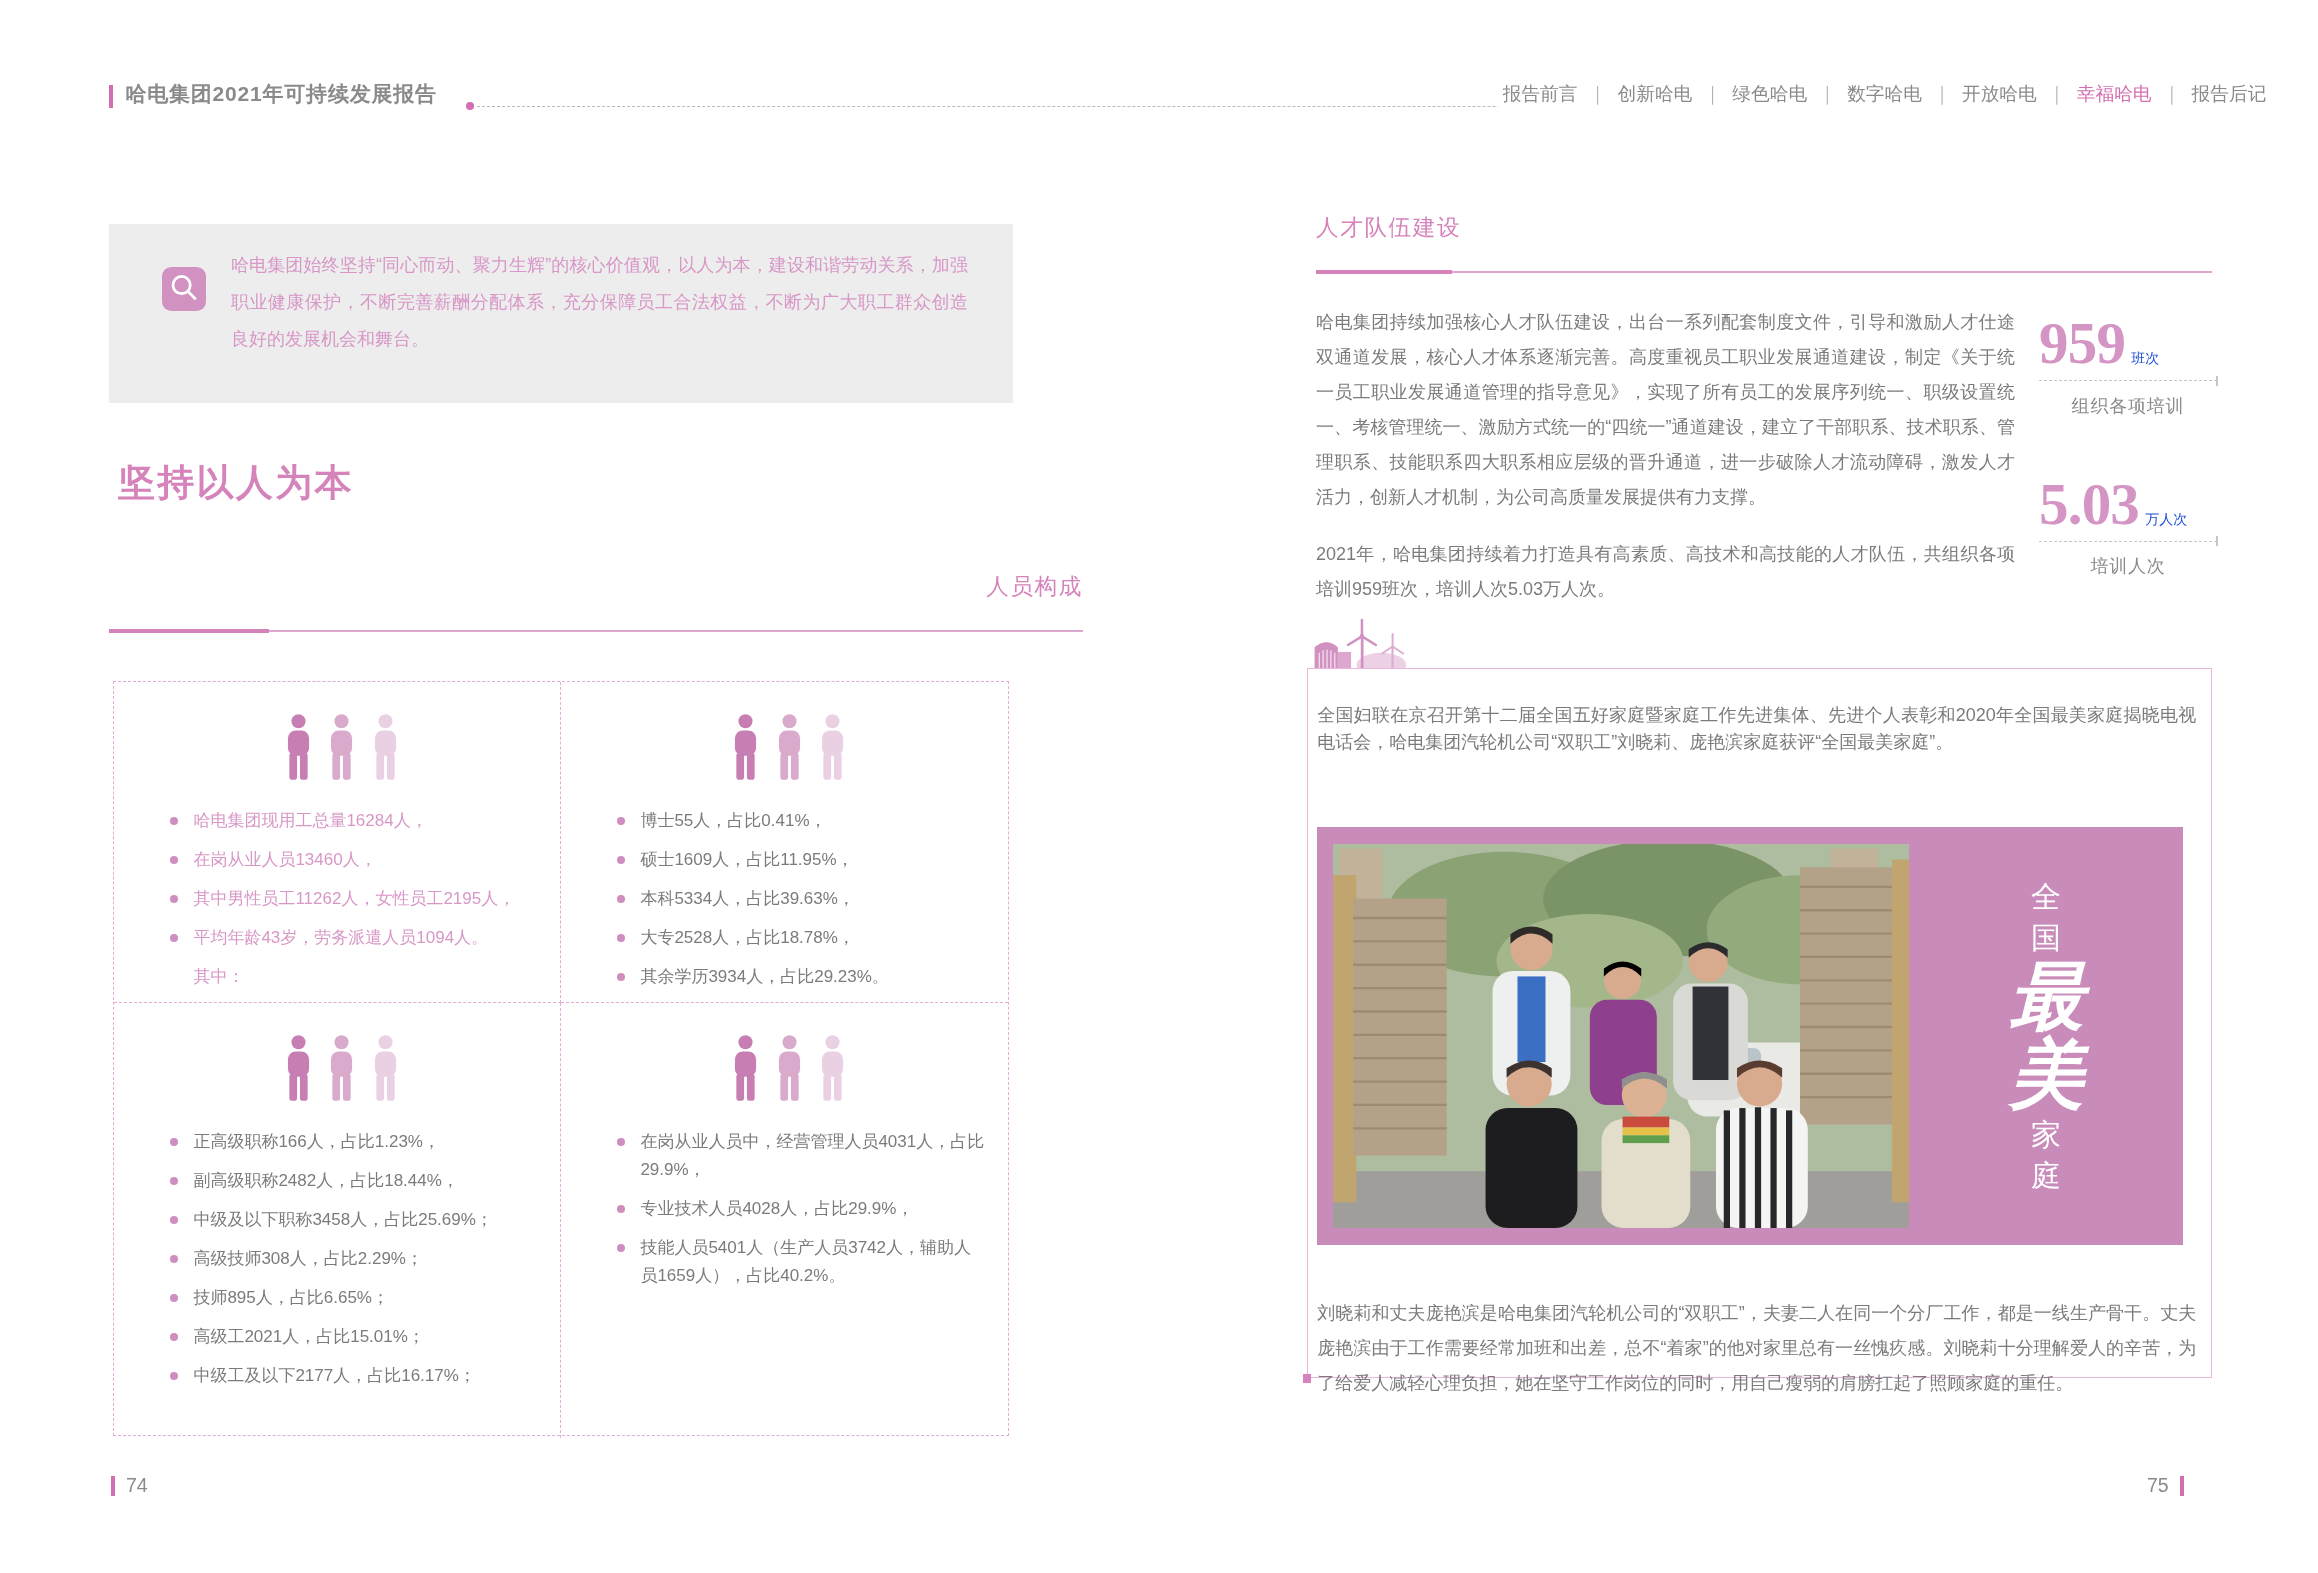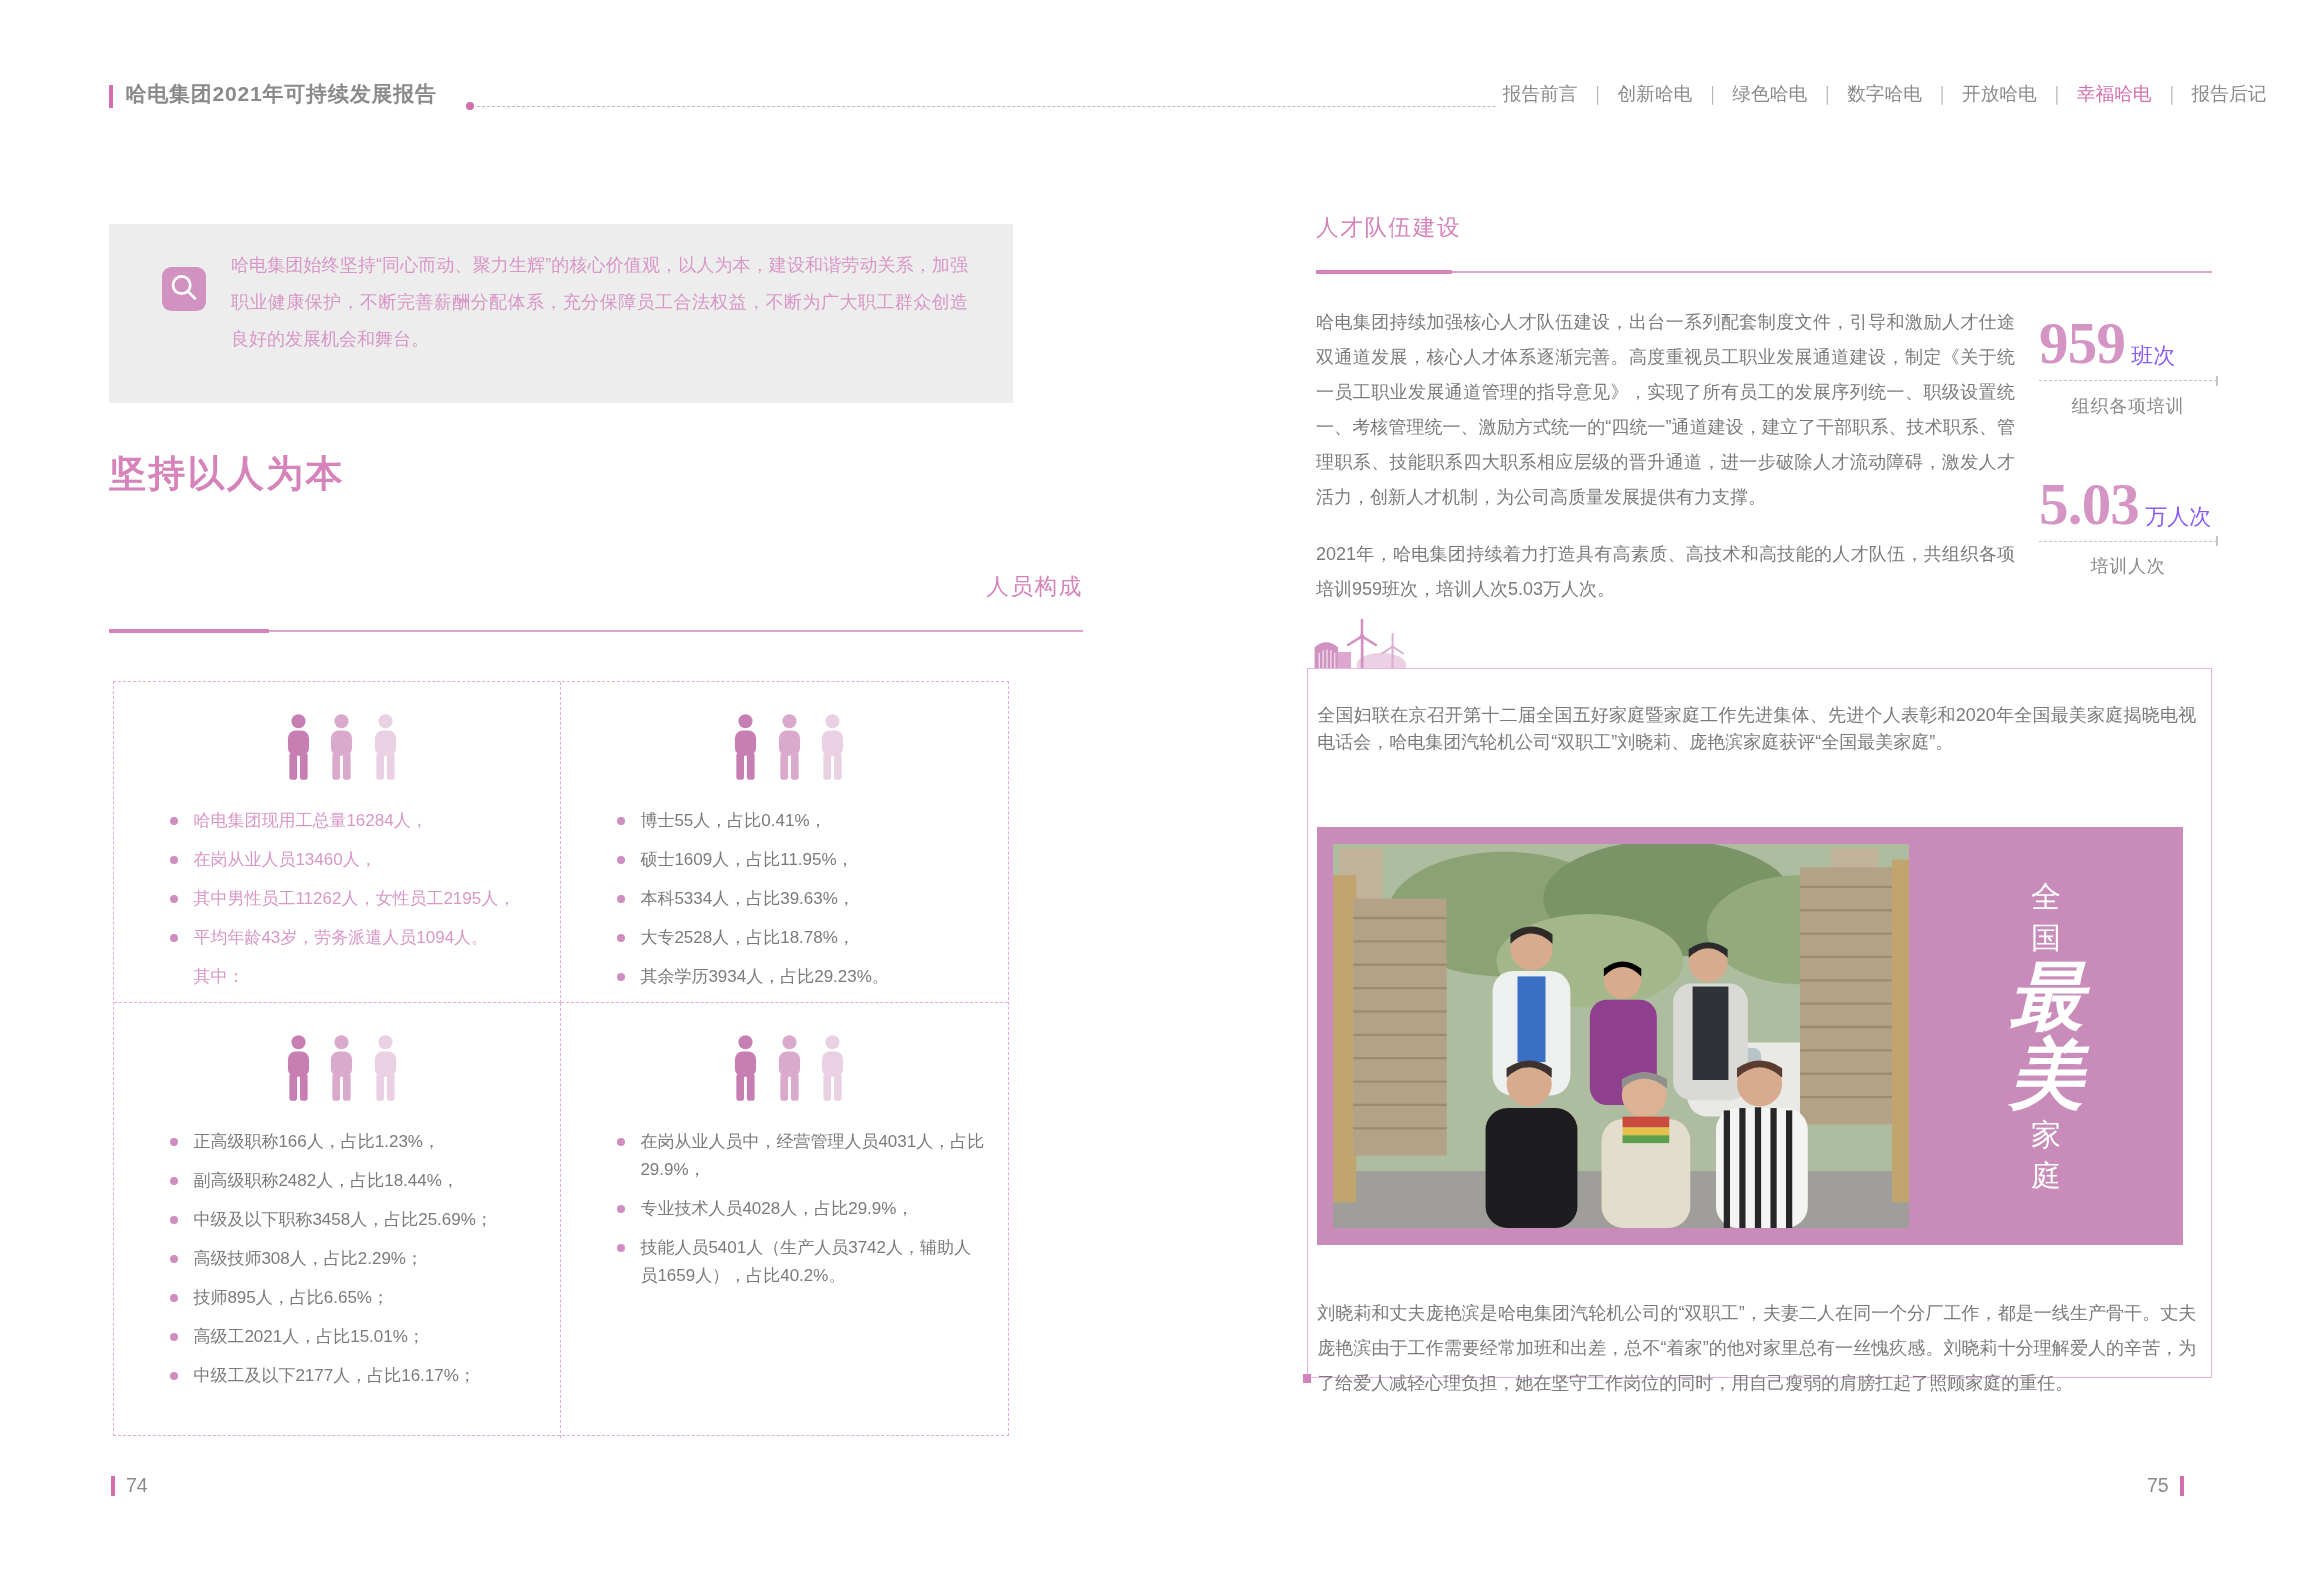--- a/index.html
+++ b/index.html
@@ -15,21 +15,21 @@
   .hdr-nav{position:absolute;right:48px;top:81px;font-size:18.7px;color:#8a8a8a;white-space:nowrap;background:#fff;padding-bottom:3.1px;}
   .nav-item{padding:0 4.7px;cursor:pointer;}
   .nav-item.active{color:#d36eb0;}
   .nav-sep{color:#b4b4b4;padding:0 6.2px;}
 
   
   .quote-box{position:absolute;left:109px;top:224px;width:904px;height:179px;background:#ededed;}
   .quote-icon{position:absolute;left:53px;top:43px;width:44px;height:44px;background:#d191c1;border-radius:9.3px;}
   .quote-text{position:absolute;left:122px;top:23.4px;right:45px;margin:0;font-size:18px;line-height:37px;color:#d897c7;text-align:justify;}
 
-  .big-title{position:absolute;left:109px;top:449px;margin:0;font-size:37px;font-weight:700;color:#d583ba;letter-spacing:2.3px;}
+  .big-title{position:absolute;left:109px;top:449px;margin:9px;font-size:37px;font-weight:700;color:#d583ba;letter-spacing:2.3px;}
   .subhead{position:absolute;left:109px;top:571px;width:974px;}
   .subhead h2{margin:0;font-size:22.6px;font-weight:400;color:#d583ba;letter-spacing:1.6px;text-align:right;}
   .rule{position:relative;margin-top:26.5px;height:4.7px;}
   .rule .thin{position:absolute;left:0;right:0;top:1.6px;height:1.6px;background:#dba8cf;}
   .rule .thick{position:absolute;left:0;top:0;width:160px;height:4.7px;background:#d583ba;}
   .rule.right-rule .thick{width:136px;}
 
   .stat-grid{position:absolute;left:113px;top:681px;width:896px;height:755px;display:grid;
     grid-template-columns:1fr 1fr;grid-template-rows:321px 435px;border:1.6px dashed #e3abd6;box-sizing:border-box;}
   .cell{box-sizing:border-box;padding:26.5px 22px 0 31px;}
@@ -55,21 +55,21 @@
   
   .r-subhead{position:absolute;left:1316px;top:212px;width:896px;}
   .r-subhead h2{margin:0;font-size:22.6px;font-weight:400;color:#d583ba;letter-spacing:1.6px;}
   .r-paras{position:absolute;left:1316px;top:305px;width:699px;}
   .r-paras p{margin:0 0 22px 0;font-size:18px;line-height:35px;color:#7b7b7b;text-align:justify;}
 
   .stats-col{position:absolute;left:2039px;top:312px;width:178px;}
   .stat{margin-bottom:55px;font-family:Liberation Serif, serif;}
   .stat .vrow{display:flex;align-items:baseline;}
   .stat .val{font-size:59px;font-weight:700;color:#d494c4;letter-spacing:-0.8px;line-height:62px;}
-  .stat .unit{font-size:22px;color:#8b5cf6;margin-left:6.2px;}
+  .stat .unit{font-size:14px;color:#1d4ed8;margin-left:6.2px;}
   .stat .dline{position:relative;margin-top:6.2px;border-top:1.6px dashed #c6c6c6;}
   .stat .dline:after{content:"";position:absolute;right:-0.8px;top:-5.5px;width:1.6px;height:10px;background:#c6c6c6;}
   .stat .lab{margin-top:12.5px;font-size:18px;color:#8a8a8a;text-align:center;letter-spacing:0.8px;}
 
   .eco-icon{position:absolute;left:1313px;top:617px;width:101px;height:52px;}
 
   .case-box{position:absolute;left:1307px;top:668px;width:905px;height:710px;border:1.6px solid #eab6dc;box-sizing:border-box;}
   .case-box:before{content:"";position:absolute;left:-5.5px;bottom:-5.5px;width:8.6px;height:8.6px;background:#d583ba;}
   .case-intro{position:absolute;left:9.3px;top:33px;width:879px;margin:0;font-size:18px;line-height:27px;color:#7b7b7b;text-align:justify;}
   .photo-panel{position:absolute;left:9.3px;top:158px;width:866px;height:418px;background:#c98bb9;}

